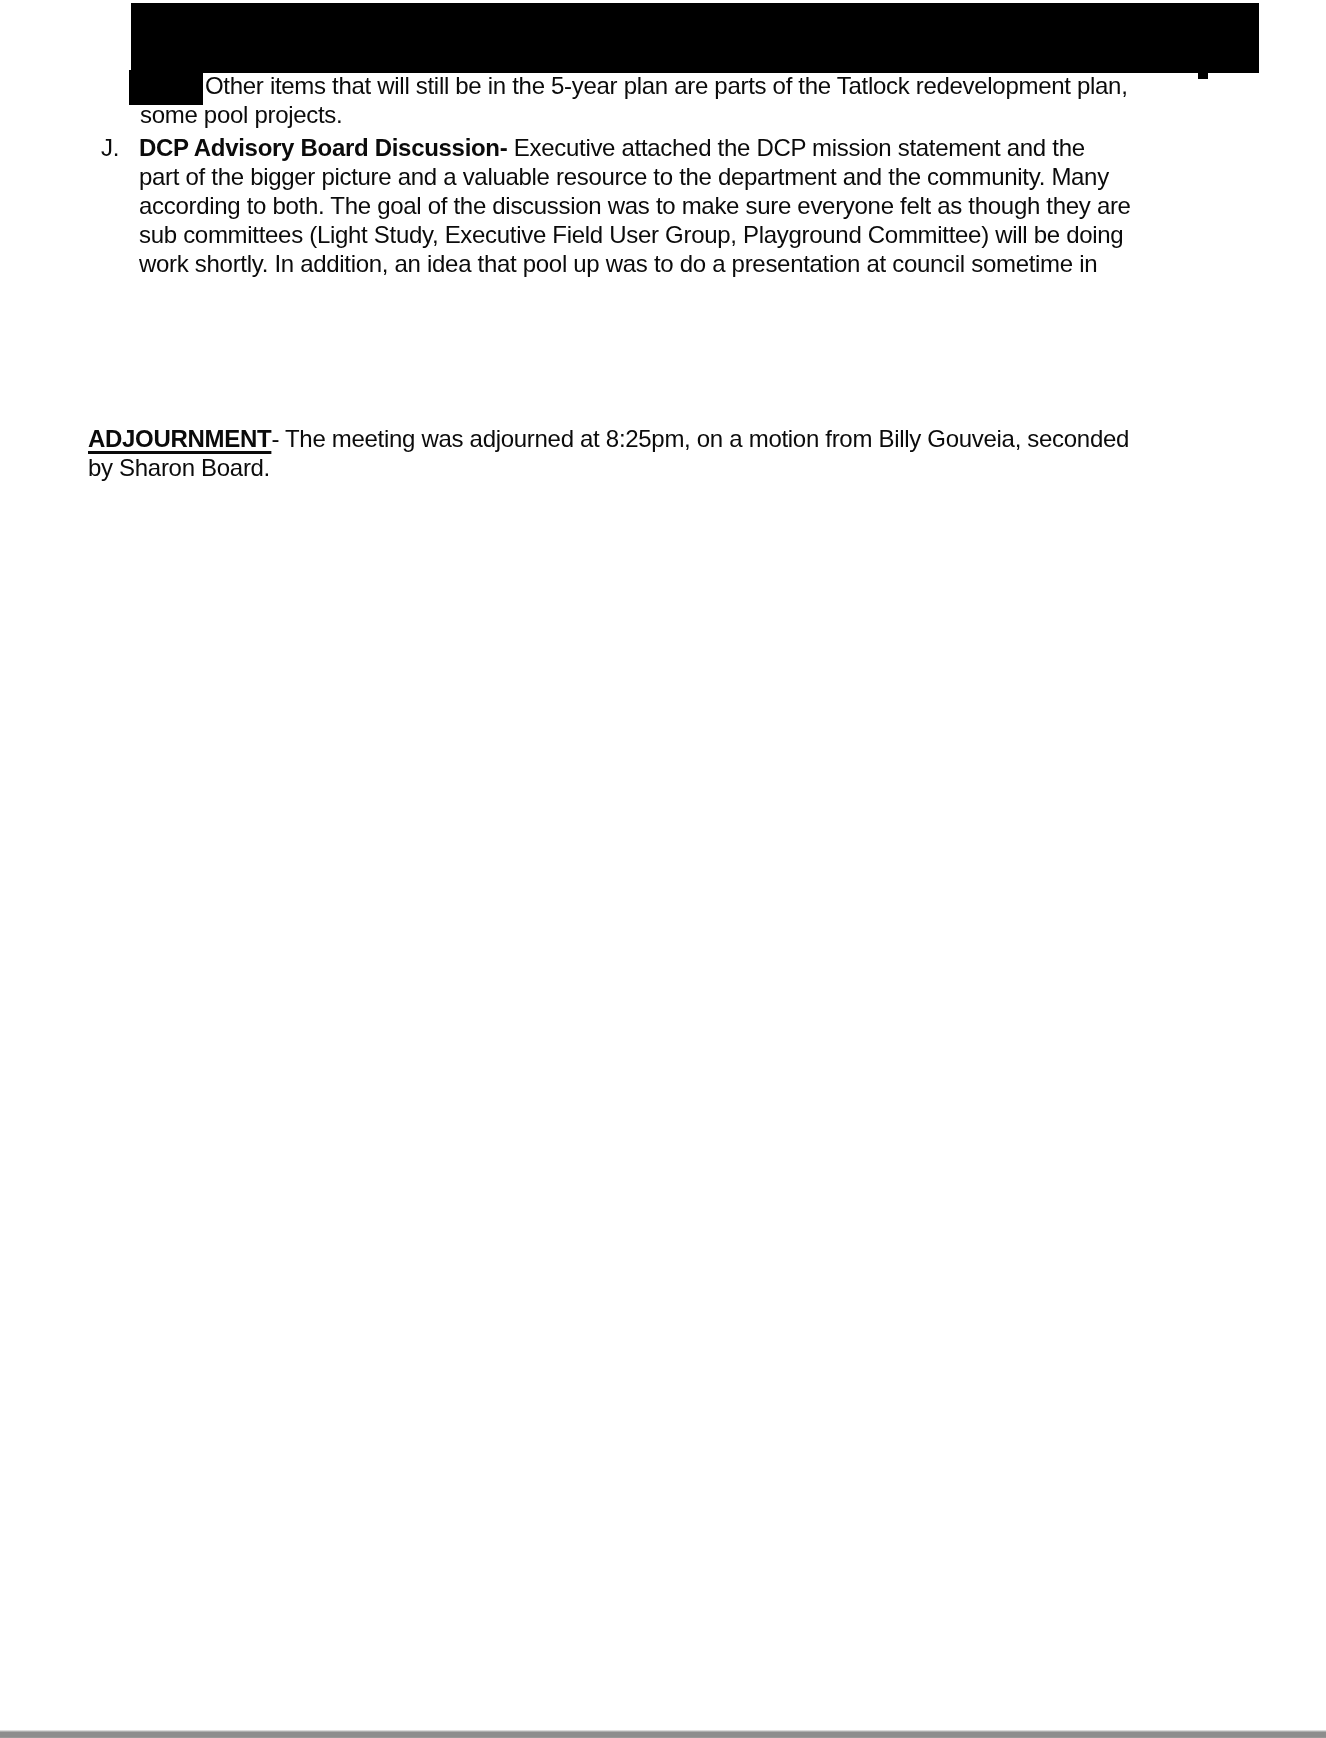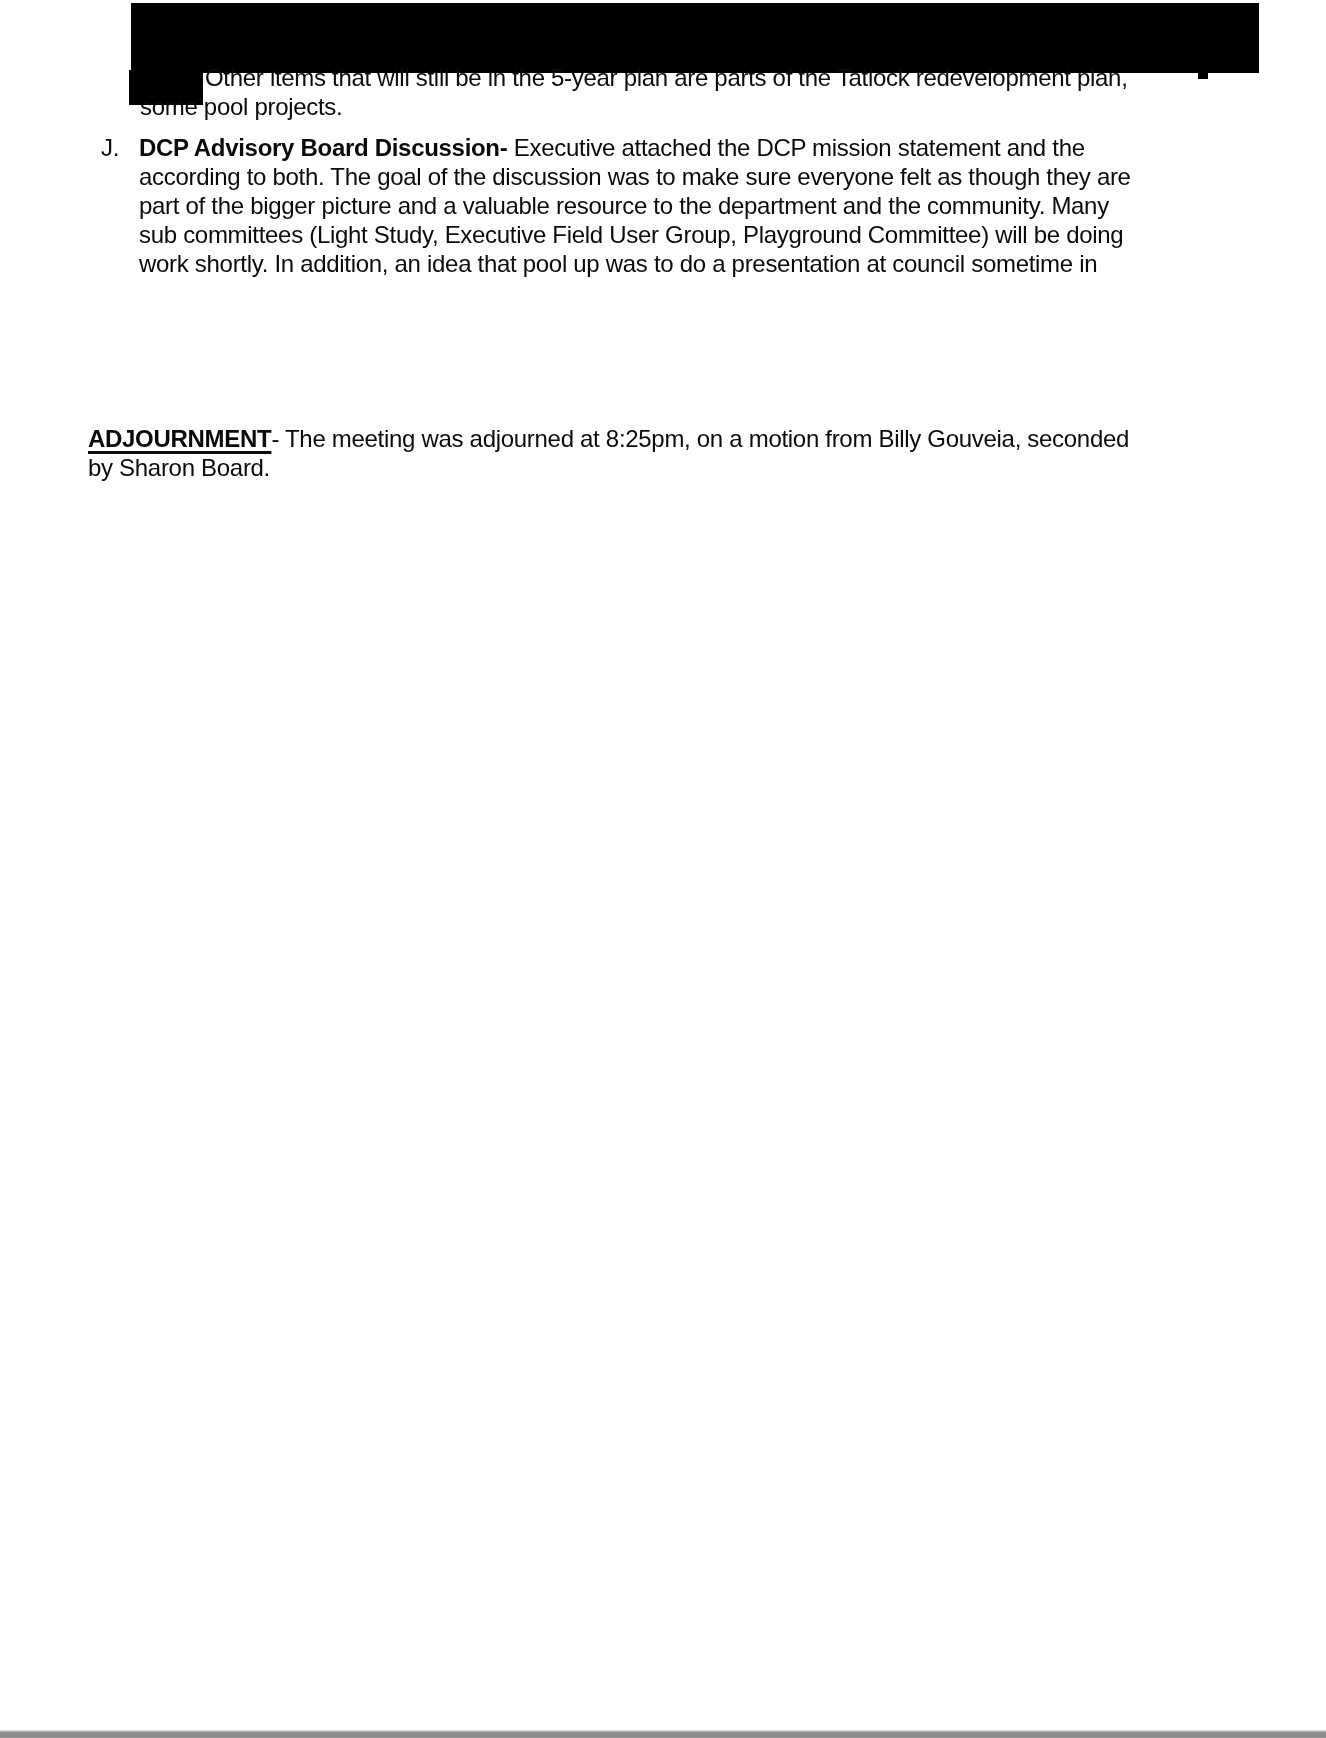--- a/index.html
+++ b/index.html
@@ -26,21 +26,21 @@
     background: #000000;
   }
   .redaction-main  { left: 131px; top: 3px;  width: 1128px; height: 70px; }
   .redaction-small { left: 129px; top: 70px; width: 74px;   height: 35px; }
   .redaction-tick  { left: 1198px; top: 72px; width: 10px;  height: 7px; }
 
   
   .para { position: absolute; }
   .line { white-space: nowrap; }
 
-  .para-intro { left: 140px; top: 63px; }
+  .para-intro { left: 140px; top: 71px; }
   .para-intro .line-indent { text-indent: 65px; }
 
   .list-label {
     position: absolute;
     left: 101px;
     top: 133px;
     white-space: nowrap;
   }
 
   .para-j { left: 139px; top: 133px; }
@@ -80,22 +80,22 @@
 
   <div class="para para-intro">
     <div class="line line-indent">Other items that will still be in the 5-year plan are parts of the Tatlock redevelopment plan,</div>
     <div class="line">some pool projects.</div>
   </div>
 
   <div class="list-label">J.</div>
 
   <div class="para para-j">
     <div class="line"><span class="bold">DCP Advisory Board Discussion-</span><span> Executive attached the DCP mission statement and the</span></div>
+    <div class="line">part of the bigger picture and a valuable resource to the department and the community. Many</div>
     <div class="line">according to both. The goal of the discussion was to make sure everyone felt as though they are</div>
-    <div class="line">part of the bigger picture and a valuable resource to the department and the community. Many</div>
     <div class="line">sub committees (Light Study, Executive Field User Group, Playground Committee) will be doing</div>
     <div class="line">work shortly. In addition, an idea that pool up was to do a presentation at council sometime in</div>
   </div>
 
   <div class="para para-adjournment">
     <div class="line"><span class="bold underline">ADJOURNMENT</span><span>- The meeting was adjourned at 8:25pm, on a motion from Billy Gouveia, seconded</span></div>
     <div class="line">by Sharon Board.</div>
   </div>
 
   <div class="footer-scan-bar"></div>

